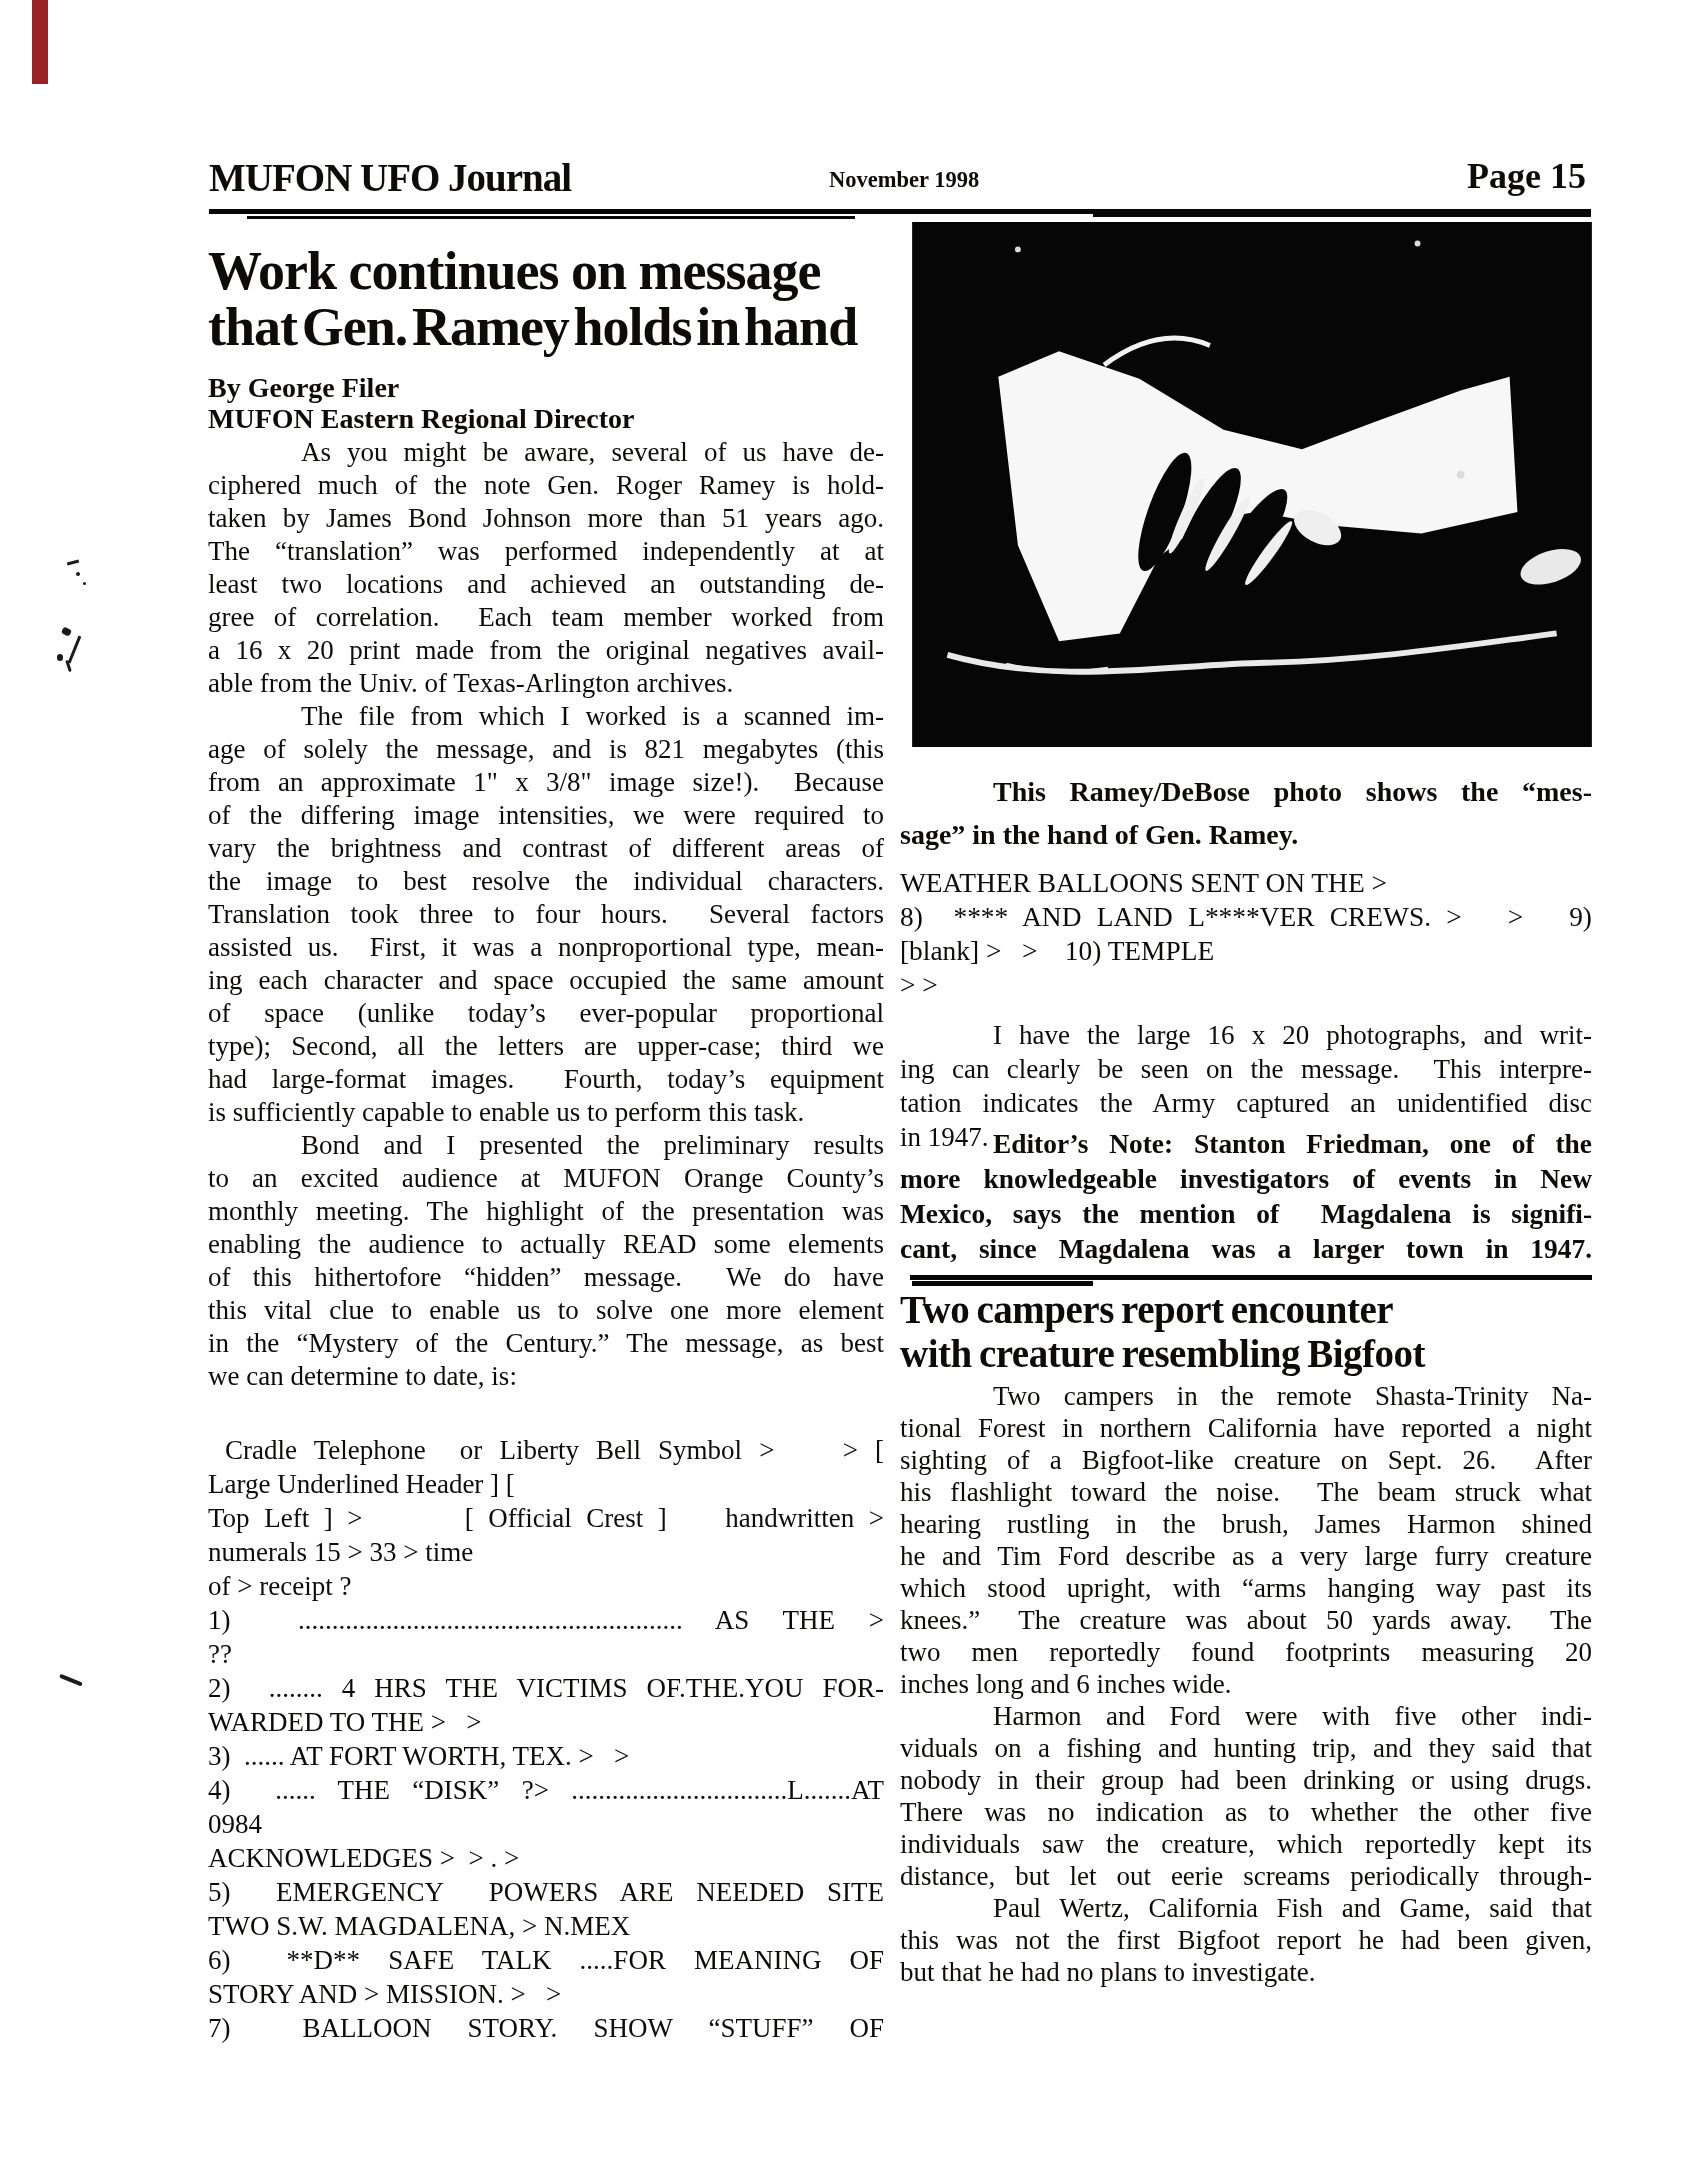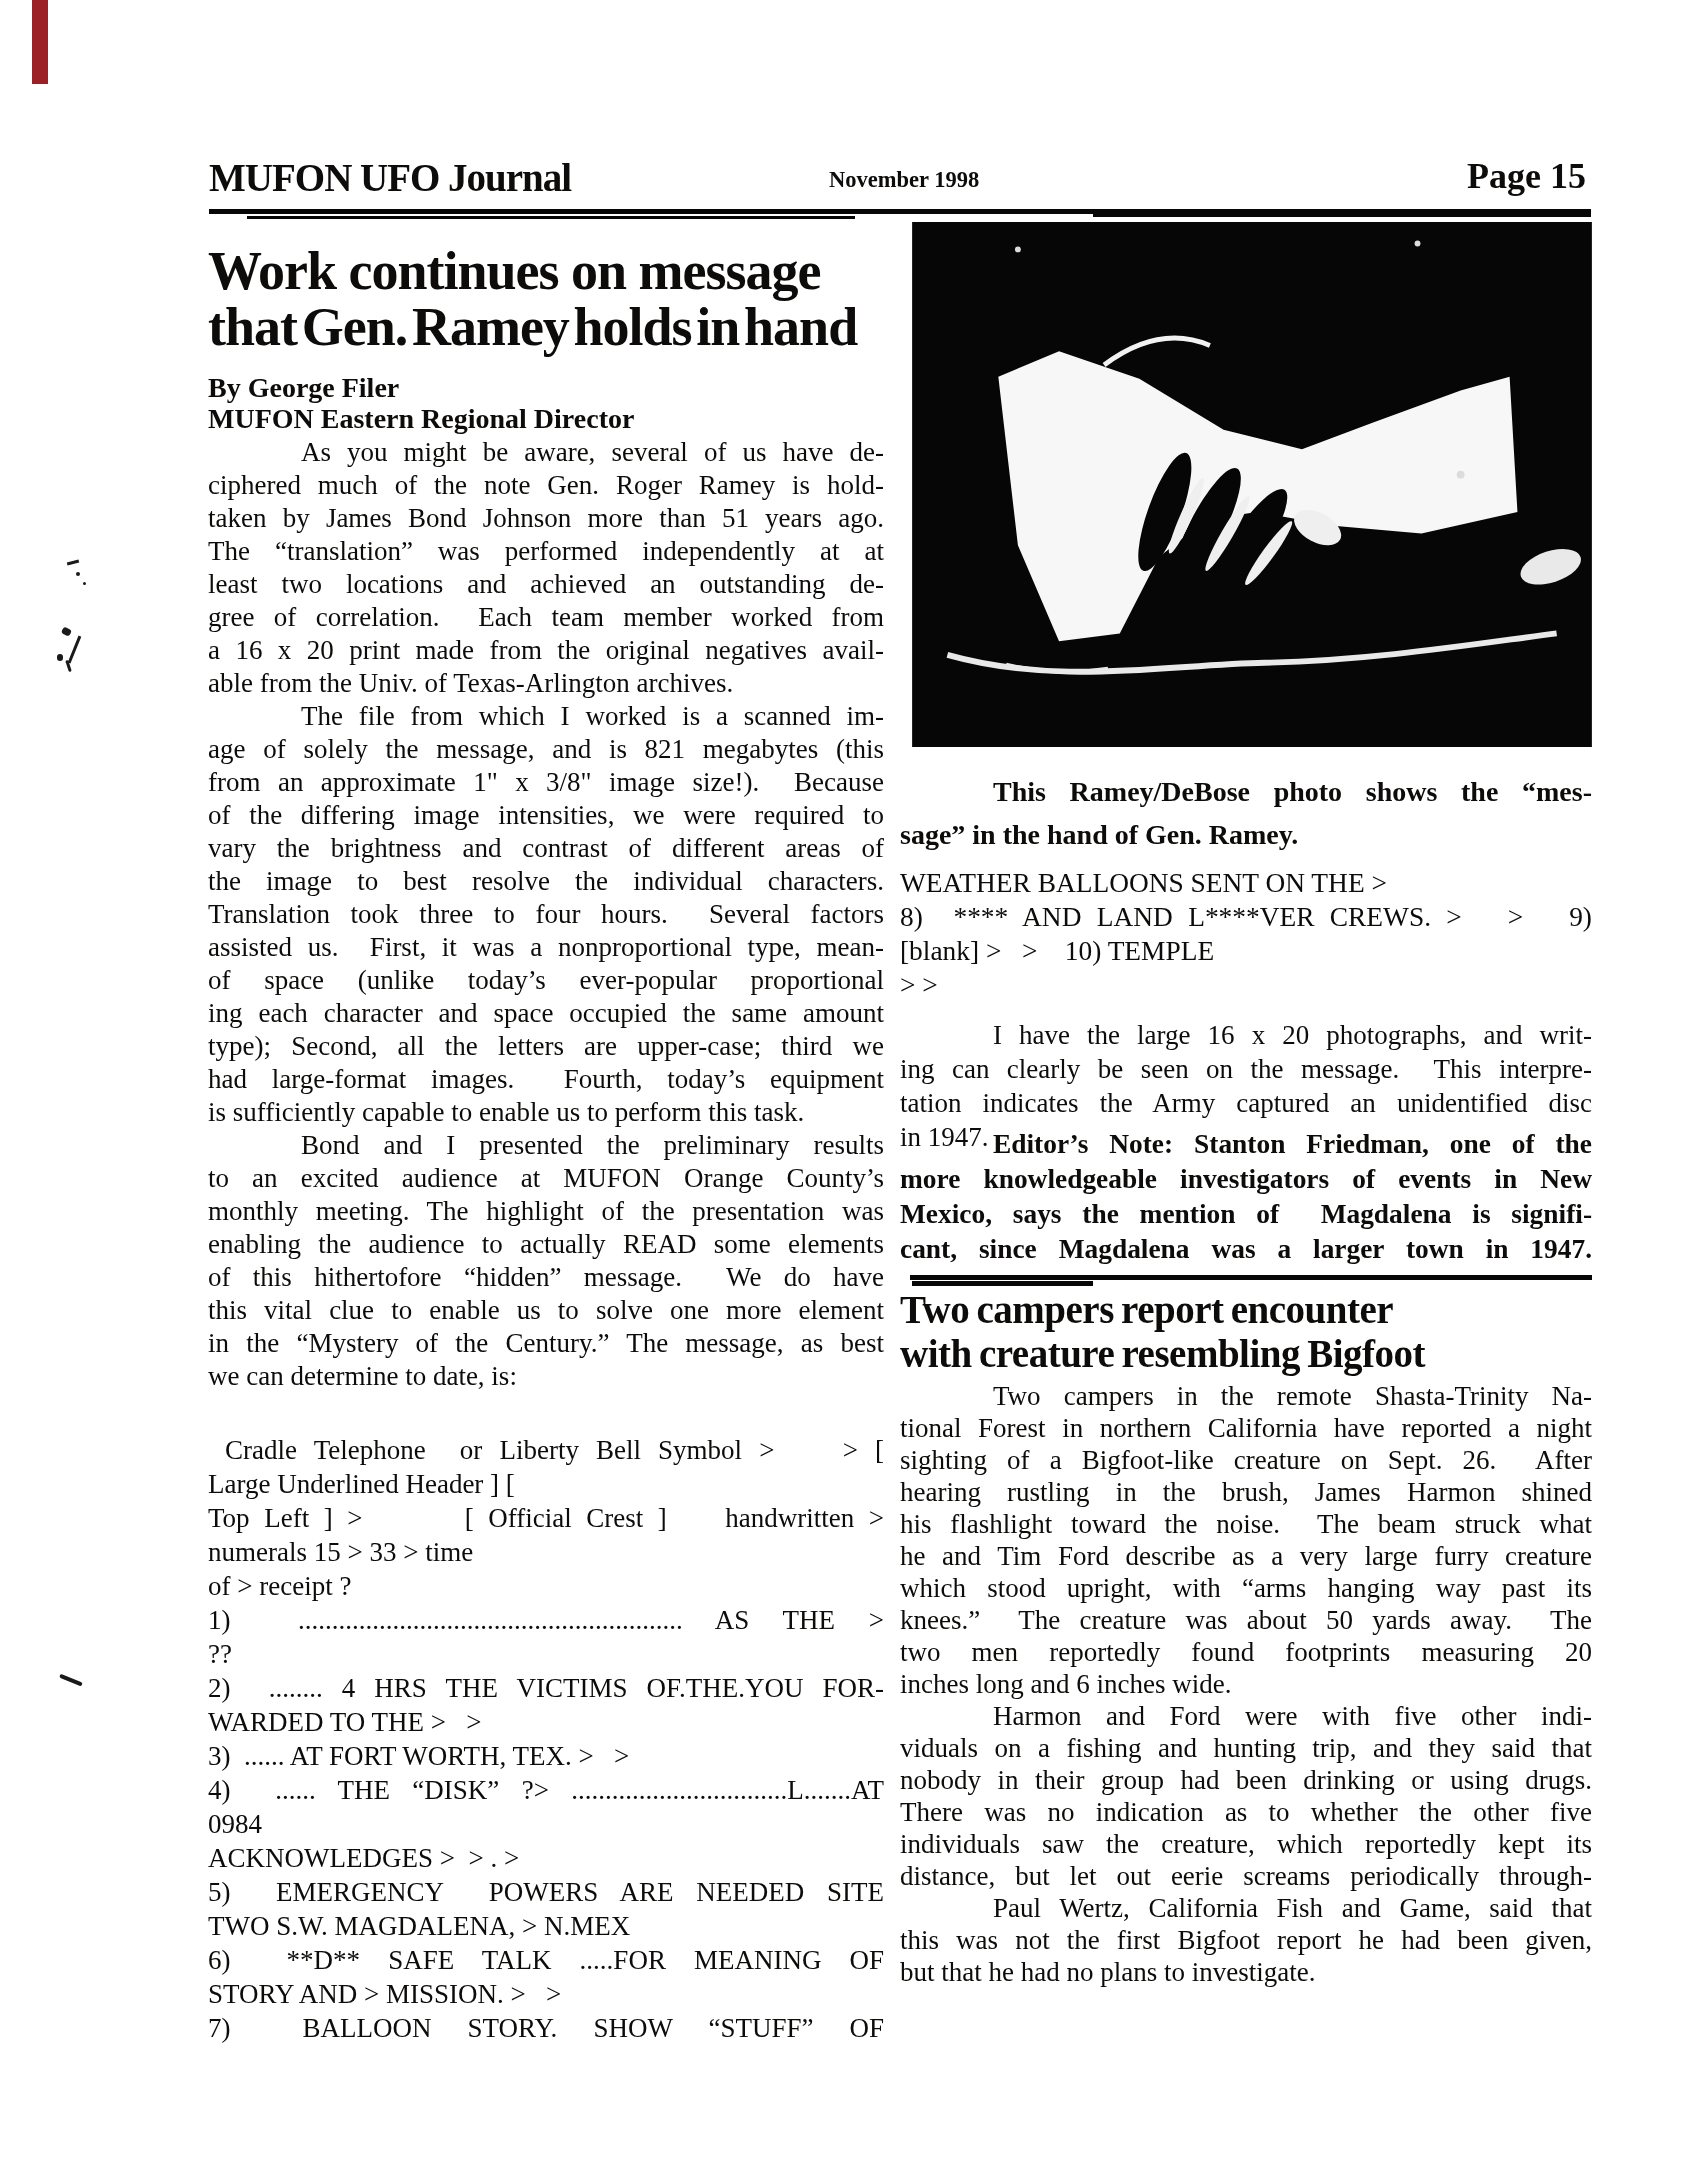--- a/index.html
+++ b/index.html
@@ -91,22 +91,22 @@
     <div class="ln j">a 16 x 20 print made from the original negatives avail-</div>
     <div class="ln">able from the Univ. of Texas-Arlington archives.</div>
     <div class="ln j ind">The file from which I worked is a scanned im-</div>
     <div class="ln j">age of solely the message, and is 821 megabytes (this</div>
     <div class="ln j">from an approximate 1" x 3/8" image size!).  Because</div>
     <div class="ln j">of the differing image intensities, we were required to</div>
     <div class="ln j">vary the brightness and contrast of different areas of</div>
     <div class="ln j">the image to best resolve the individual characters.</div>
     <div class="ln j">Translation took three to four hours.  Several factors</div>
     <div class="ln j">assisted us.  First, it was a nonproportional type, mean-</div>
+    <div class="ln j">ing each character and space occupied the same amount</div>
     <div class="ln j">of space (unlike today’s ever-popular proportional</div>
-    <div class="ln j">ing each character and space occupied the same amount</div>
     <div class="ln j">type); Second, all the letters are upper-case; third we</div>
     <div class="ln j">had large-format images.  Fourth, today’s equipment</div>
     <div class="ln">is sufficiently capable to enable us to perform this task.</div>
     <div class="ln j ind">Bond and I presented the preliminary results</div>
     <div class="ln j">to an excited audience at MUFON Orange County’s</div>
     <div class="ln j">monthly meeting. The highlight of the presentation was</div>
     <div class="ln j">enabling the audience to actually READ some elements</div>
     <div class="ln j">of this hithertofore “hidden” message.  We do have</div>
     <div class="ln j">this vital clue to enable us to solve one more element</div>
     <div class="ln j">in the “Mystery of the Century.” The message, as best</div>
@@ -186,22 +186,22 @@
 <div class="abs rule2a"></div>
 <div class="abs rule2b"></div>
 <div class="abs rcol a2-title">
   <div>Two campers report encounter</div>
   <div>with creature resembling Bigfoot</div>
 </div>
 <div class="abs rcol body-r">
     <div class="ln j ind">Two campers in the remote Shasta-Trinity Na-</div>
     <div class="ln j">tional Forest in northern California have reported a night</div>
     <div class="ln j">sighting of a Bigfoot-like creature on Sept. 26.  After</div>
+    <div class="ln j">his flashlight toward the noise.  The beam struck what</div>
     <div class="ln j">hearing rustling in the brush, James Harmon shined</div>
-    <div class="ln j">his flashlight toward the noise.  The beam struck what</div>
     <div class="ln j">he and Tim Ford describe as a very large furry creature</div>
     <div class="ln j">which stood upright, with “arms hanging way past its</div>
     <div class="ln j">knees.”  The creature was about 50 yards away.  The</div>
     <div class="ln j">two men reportedly found footprints measuring 20</div>
     <div class="ln">inches long and 6 inches wide.</div>
     <div class="ln j ind">Harmon and Ford were with five other indi-</div>
     <div class="ln j">viduals on a fishing and hunting trip, and they said that</div>
     <div class="ln j">nobody in their group had been drinking or using drugs.</div>
     <div class="ln j">There was no indication as to whether the other five</div>
     <div class="ln j">individuals saw the creature, which reportedly kept its</div>

